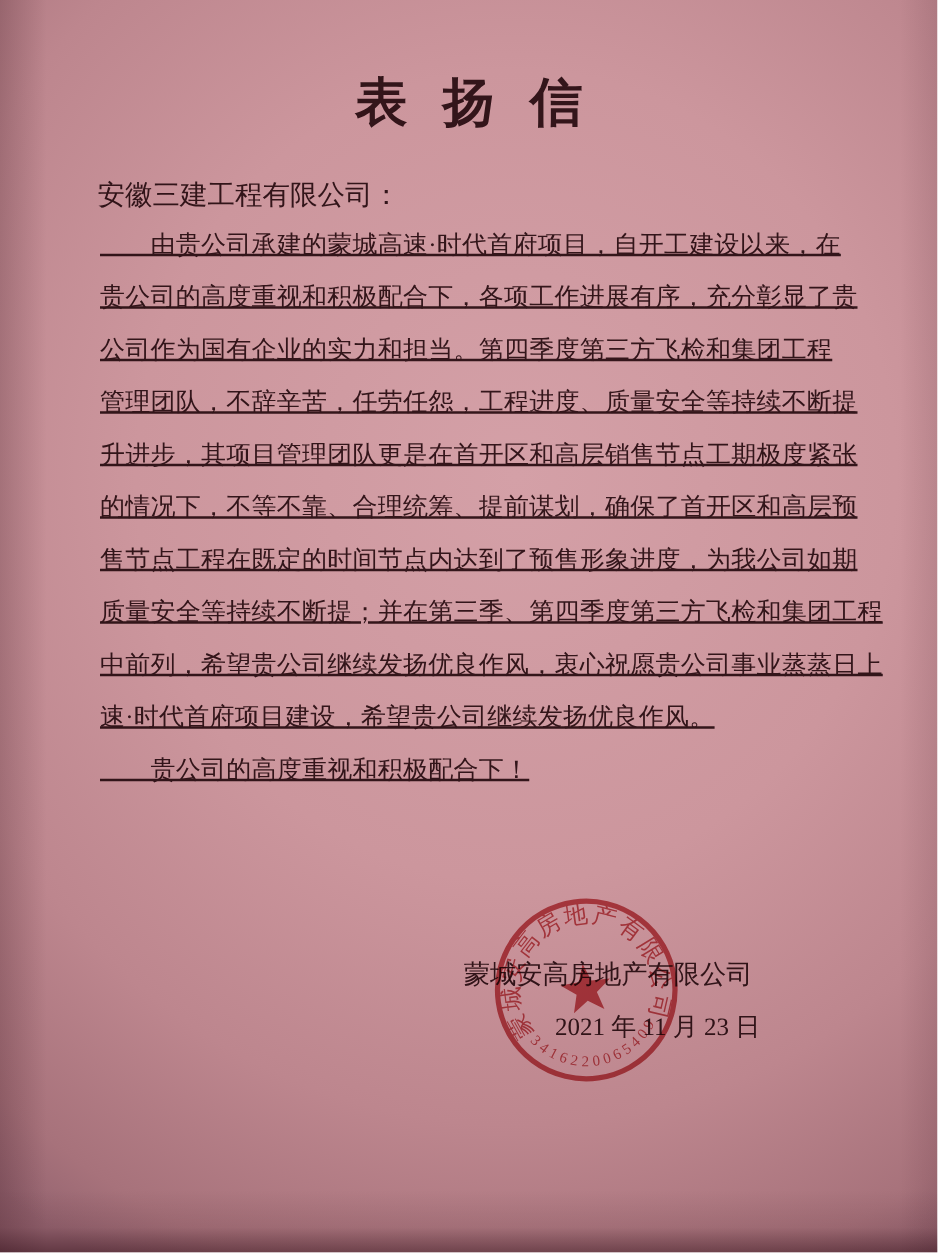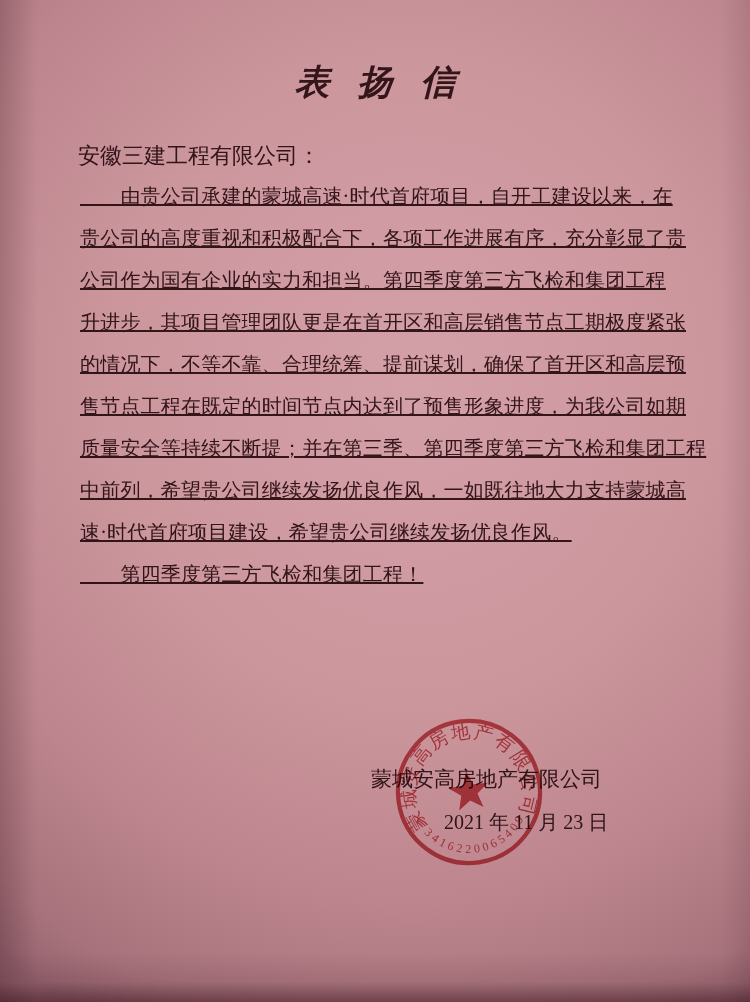--- a/index.html
+++ b/index.html
@@ -13,24 +13,23 @@
   }
   .paper{
     position:absolute;inset:0;
     background:
       linear-gradient(to bottom, rgba(40,5,15,0) 95%, rgba(40,5,15,0.10) 98%, rgba(35,2,12,0.45) 100%),
       linear-gradient(to right, rgba(40,5,15,0.20) 0%, rgba(40,5,15,0) 5%, rgba(40,5,15,0) 96%, rgba(40,5,15,0.10) 100%),
       radial-gradient(ellipse 90% 72% at 55% 38%, #d4a0a7 0%, #cc969d 45%, #bd868e 72%, #a7727b 92%, #956470 100%);
   }
   .title{
     position:absolute;top:64px;left:50%;transform:translateX(-50%);
-    white-space:nowrap;font-size:35px;font-weight:600;line-height:38px;
+    white-space:nowrap;font-size:42px;font-weight:600;line-height:38px;
     letter-spacing:28px;padding-left:28px;color:var(--ink);
     mix-blend-mode:multiply;
-    font-style:italic;
   }
   .salutation{
     position:absolute;left:78px;top:142px;font-size:22px;line-height:28px;
     color:var(--ink);mix-blend-mode:multiply;
   }
   .body-block{
     position:absolute;left:80px;top:175px;width:604px;
     font-size:20px;line-height:42px;color:var(--ink);
     mix-blend-mode:multiply;
     text-decoration:underline;
@@ -56,27 +55,28 @@
 <div class="paper">
 
   <div class="title">表扬信</div>
 
   <div class="salutation">安徽三建工程有限公司：</div>
 
   <div class="body-block" id="body-block">
       <div class="line">　　由贵公司承建的蒙城高速·时代首府项目，自开工建设以来，在</div>
       <div class="line">贵公司的高度重视和积极配合下，各项工作进展有序，充分彰显了贵</div>
       <div class="line">公司作为国有企业的实力和担当。第四季度第三方飞检和集团工程</div>
+      <div class="line">管理团队，不辞辛苦，任劳任怨，工程进度、质量安全等持续不断提</div>
       <div class="line">升进步，其项目管理团队更是在首开区和高层销售节点工期极度紧张</div>
       <div class="line">的情况下，不等不靠、合理统筹、提前谋划，确保了首开区和高层预</div>
       <div class="line">售节点工程在既定的时间节点内达到了预售形象进度，为我公司如期</div>
       <div class="line">质量安全等持续不断提；并在第三季、第四季度第三方飞检和集团工程</div>
-      <div class="line">中前列，希望贵公司继续发扬优良作风，一如既往地大力支持蒙城高</div>
+      <div class="line">中前列，希望贵公司继续发扬优良作风，衷心祝愿贵公司事业蒸蒸日上</div>
       <div class="line">速·时代首府项目建设，希望贵公司继续发扬优良作风。</div>
-      <div class="line">　　第四季度第三方飞检和集团工程！</div>
+      <div class="line">　　贵公司的高度重视和积极配合下！</div>
     </div>
 
   <div class="signature">蒙城安高房地产有限公司</div>
 
   <div class="date">2021 年 11 月 23 日</div>
 
   <svg class="seal" viewBox="0 0 160 160">
     <defs>
       <path id="arcTop" d="M 35.8 111 A 54 54 0 1 1 124.2 111" fill="none"></path>
       <path id="arcBottom" d="M 27.2 110.5 A 61 61 0 0 0 132.8 110.5" fill="none"></path>

